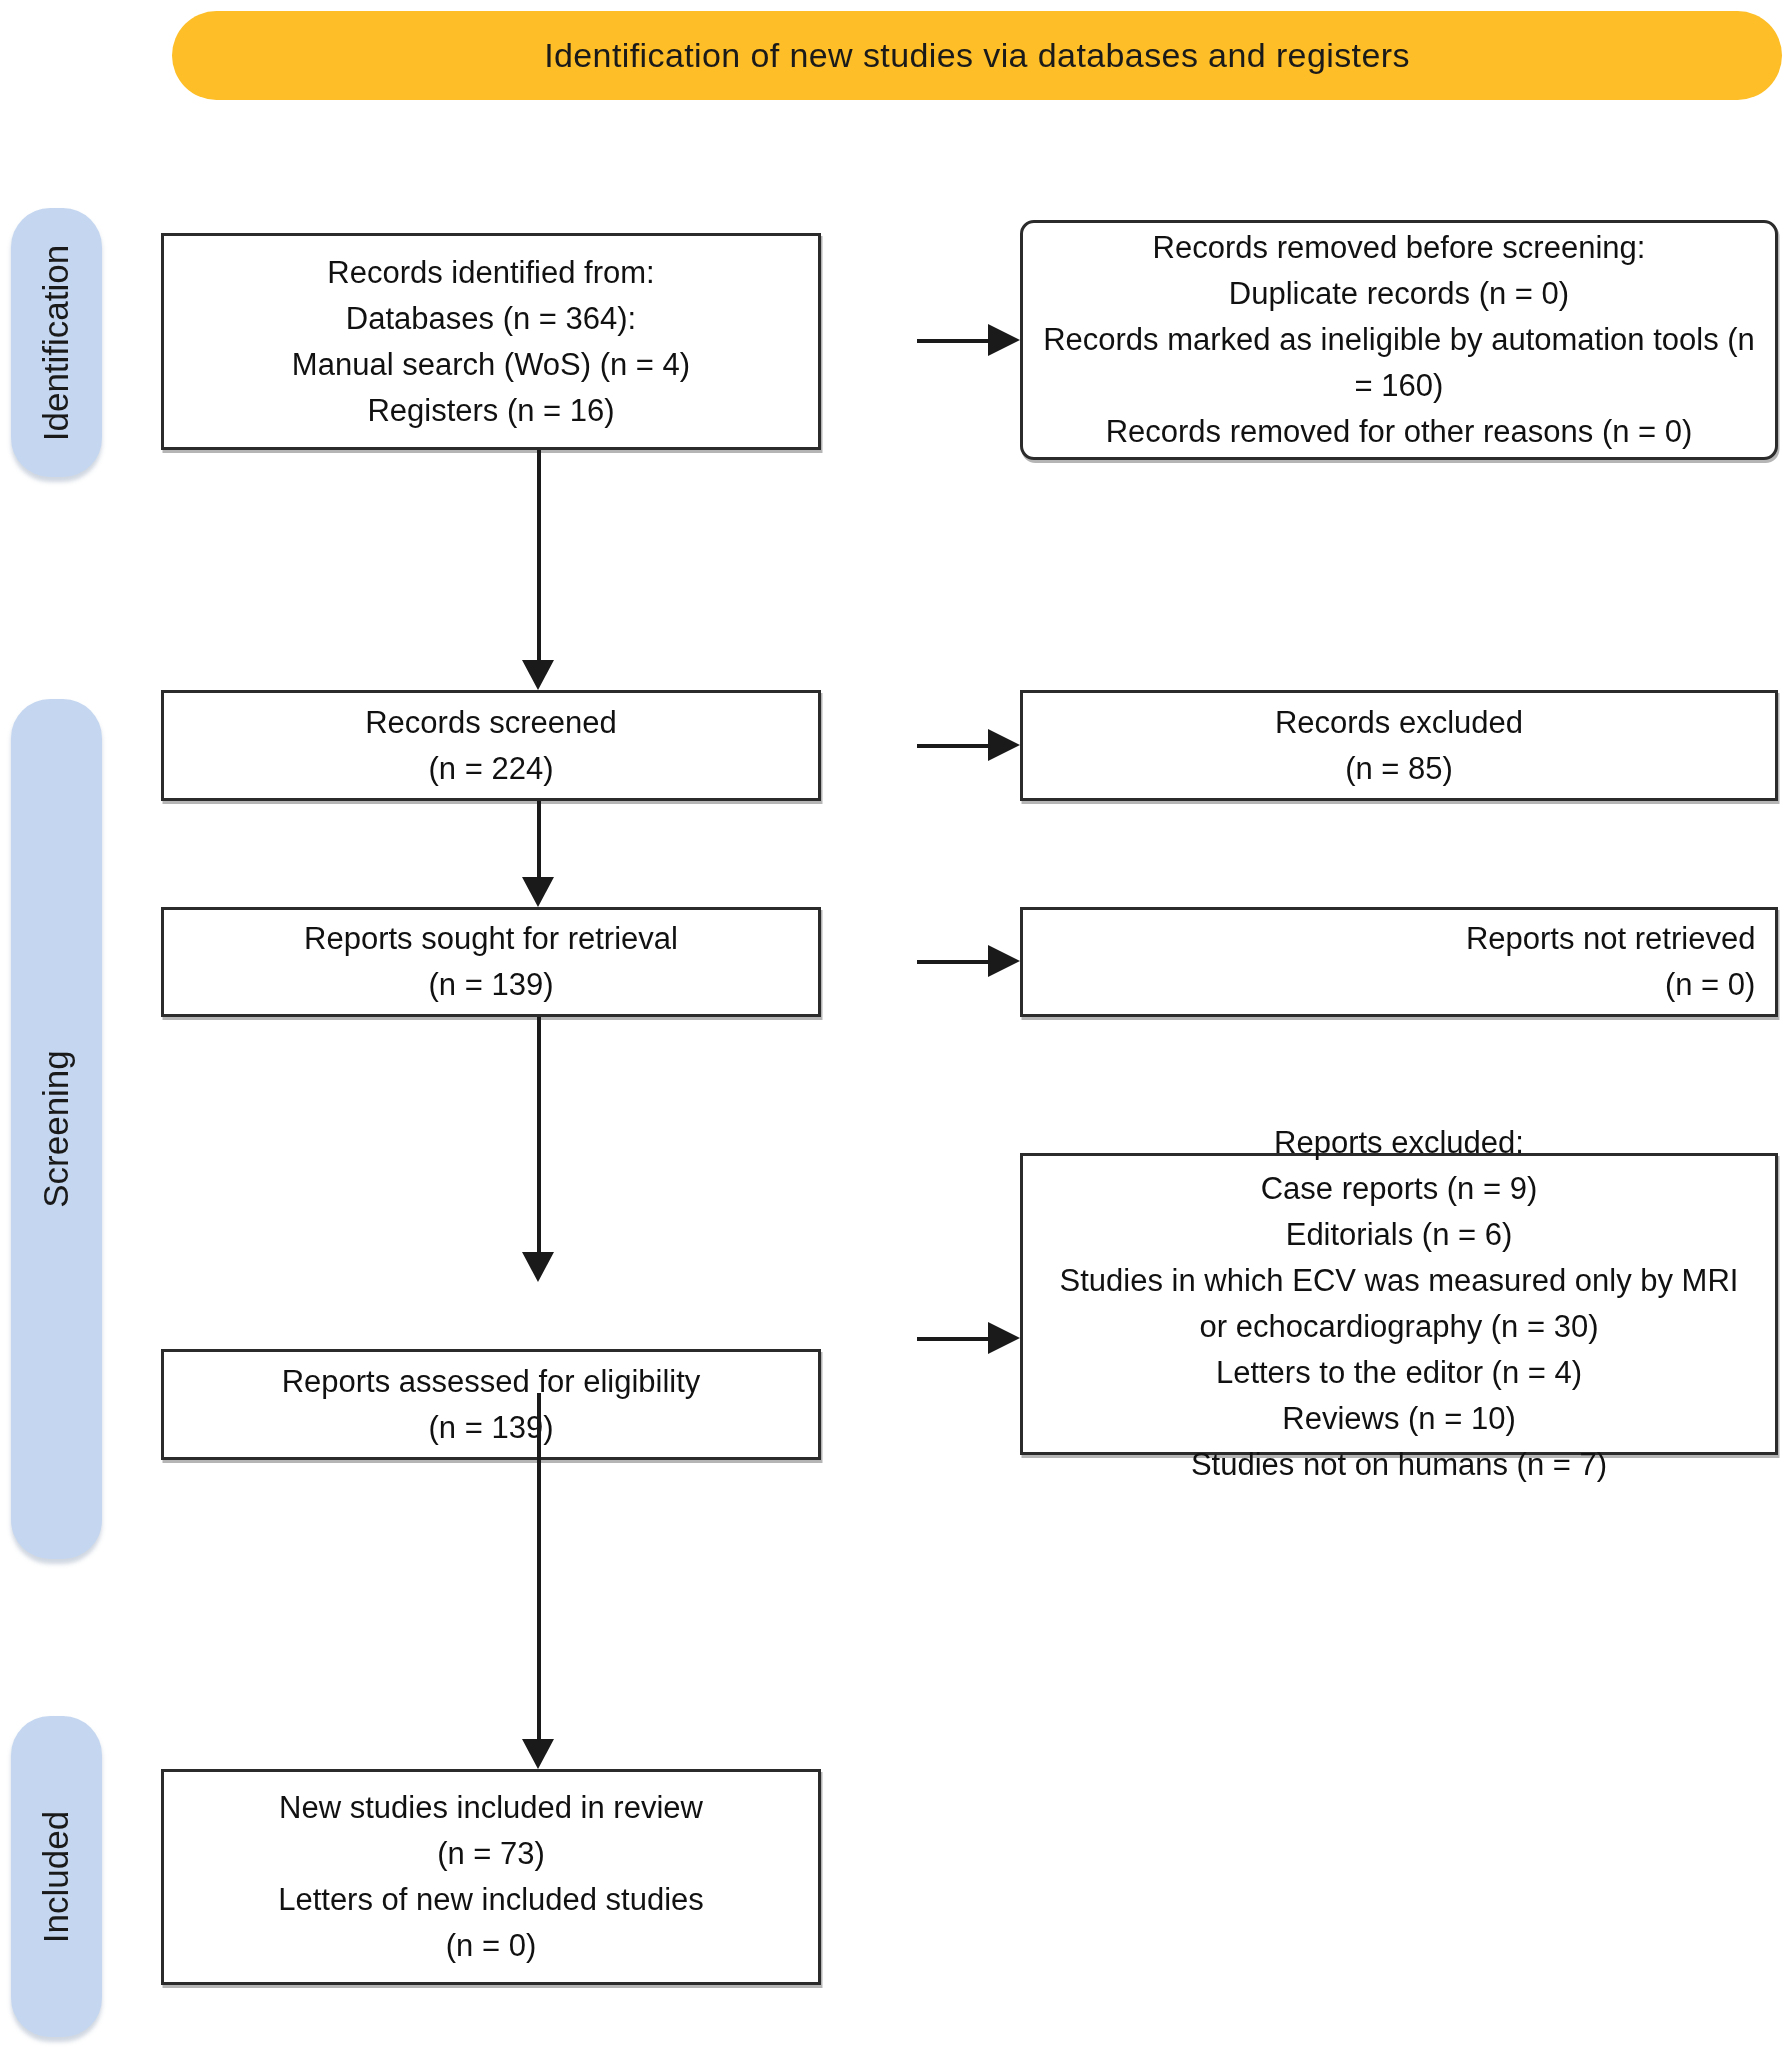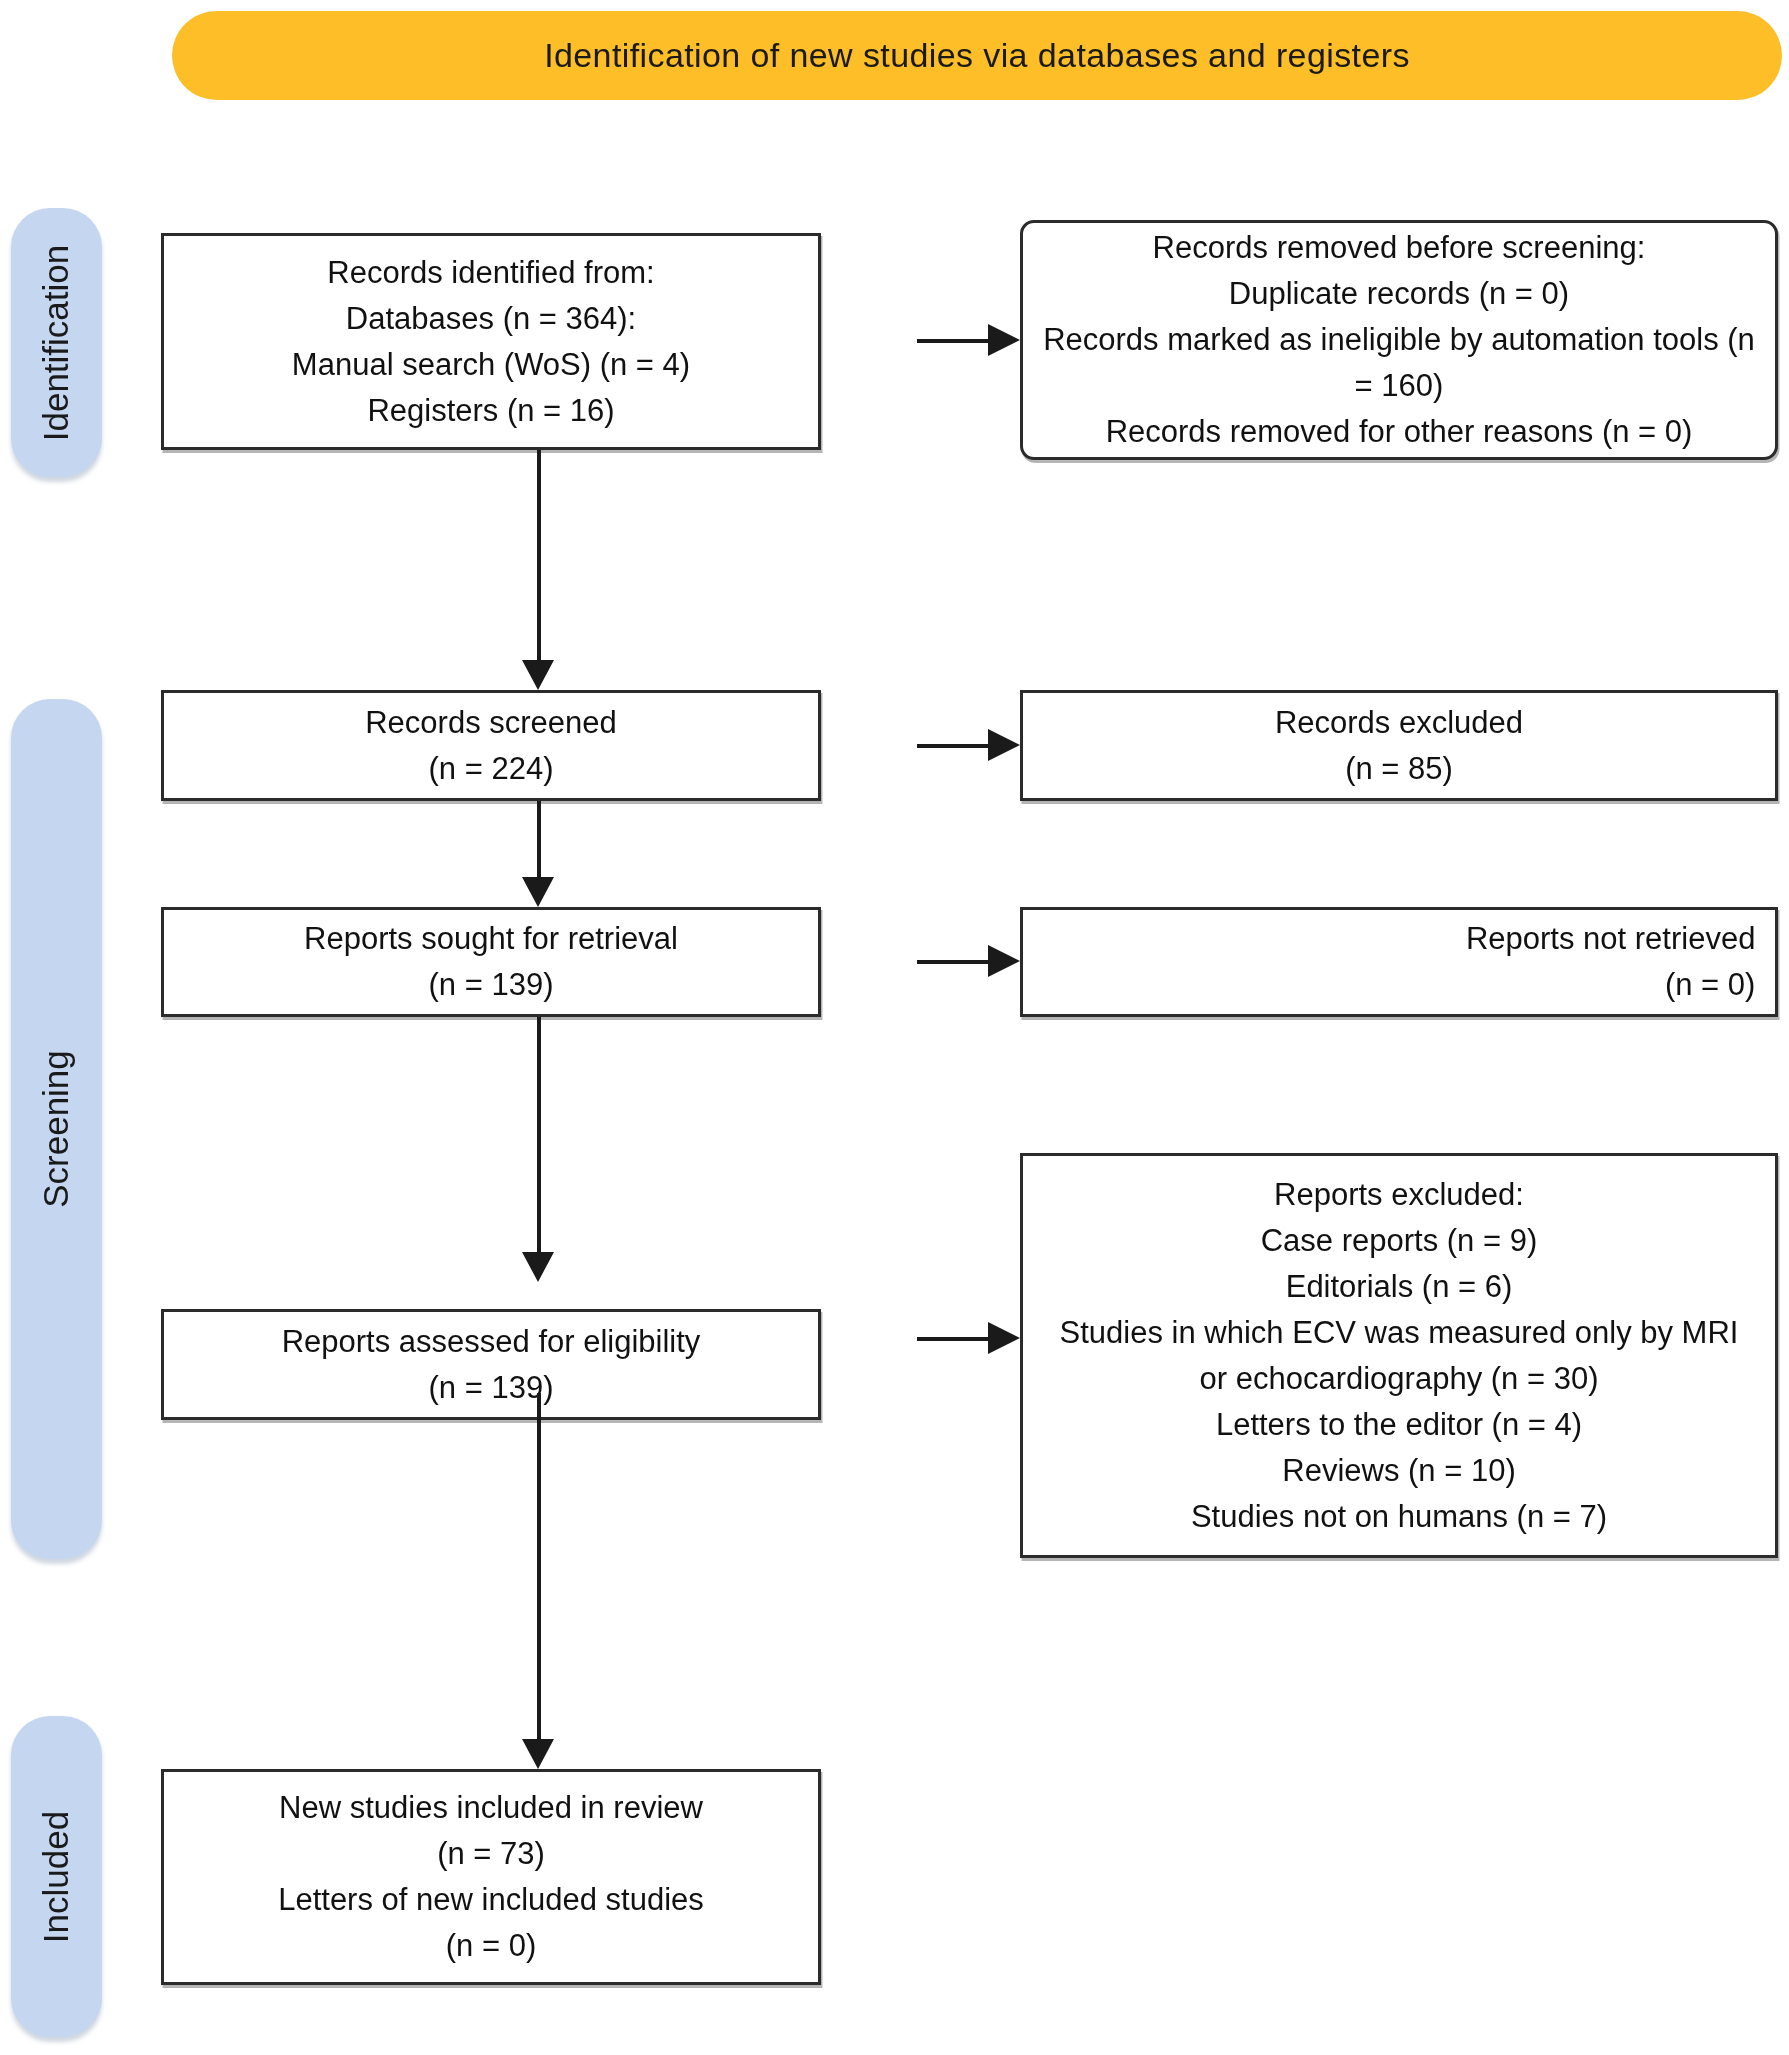--- a/index.html
+++ b/index.html
@@ -53,22 +53,22 @@
     box-shadow:1.5px 3px 0 rgba(90,90,90,0.45);
   }
   .col-left{left:161px;width:660px;}
   .col-right{left:1020px;width:758px;}
   .box-records-identified{top:233px;height:217px;}
   .box-records-removed{top:220px;height:240px;border-radius:14px;}
   .box-records-screened{top:690px;height:111px;}
   .box-records-excluded{top:690px;height:111px;}
   .box-reports-sought{top:907px;height:110px;}
   .box-reports-not-retrieved{top:907px;height:110px;text-align:right;}
-  .box-reports-assessed{top:1309px;height:111px;}
-  .box-reports-excluded{top:1153px;height:405px;}
+  .box-reports-assessed{top:1349px;height:111px;}
+  .box-reports-excluded{top:1153px;height:302px;}
   .box-new-studies{top:1769px;height:216px;}
   .vline{position:absolute;width:3.8px;background:var(--arrow);}
   .hline{position:absolute;height:3.8px;background:var(--arrow);}
   .head-down{
     position:absolute;width:0;height:0;
     border-left:16.6px solid transparent;
     border-right:16.6px solid transparent;
     border-top:30px solid var(--arrow);
   }
   .head-right{

